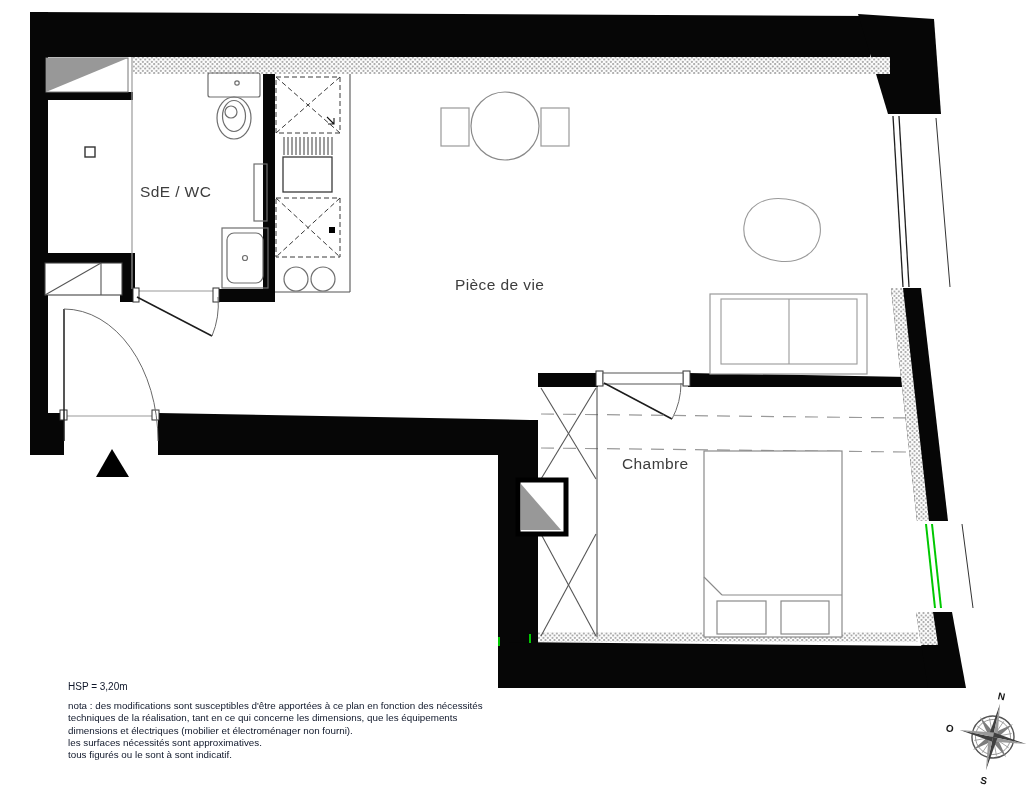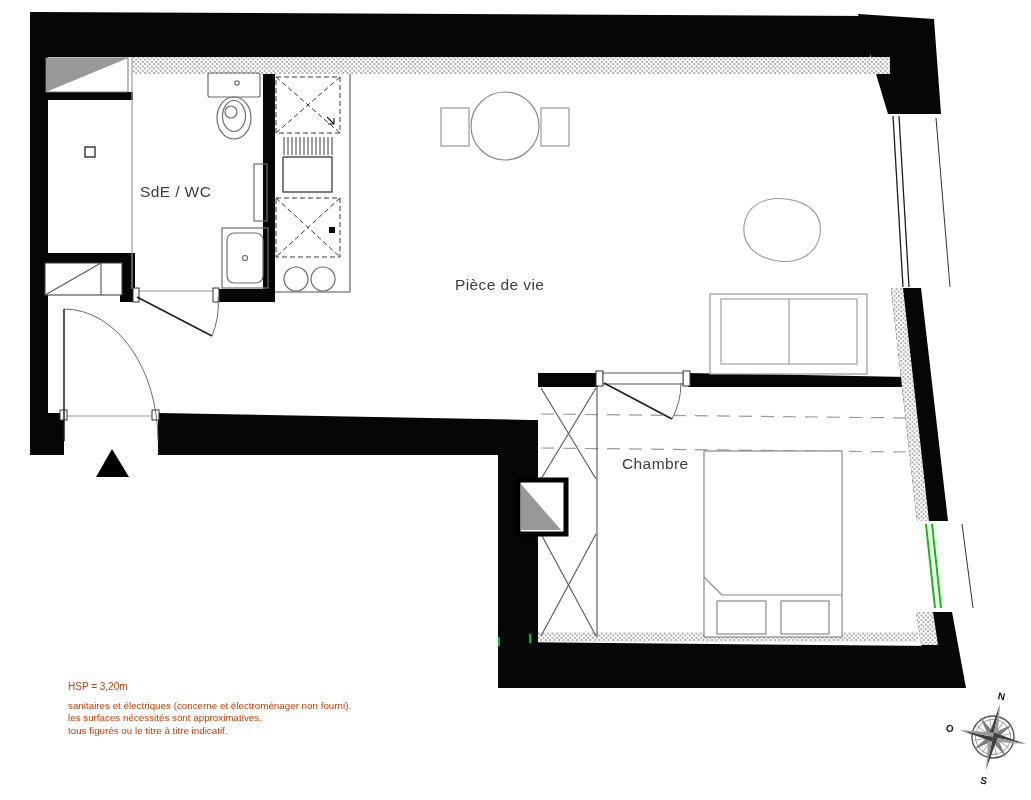--- a/index.html
+++ b/index.html
@@ -9,21 +9,21 @@
   .wall{fill:#060606;stroke:none;}
   .hatch{fill:url(#dots);stroke:none;}
   .fix{fill:none;stroke:#6e6e6e;stroke-width:1.2;}
   .fixd{fill:none;stroke:#3a3a3a;stroke-width:1;stroke-dasharray:5 3;}
   .thin{stroke:#555;stroke-width:1.1;fill:none;}
   .lite{stroke:#9a9a9a;stroke-width:1.2;fill:none;}
   .arc{stroke:#6a6a6a;stroke-width:1;fill:none;}
   .leaf{stroke:#1c1c1c;stroke-width:1.5;fill:none;}
   .jamb{fill:#ffffff;stroke:#333;stroke-width:1;}
   .roomlabel{font-family:"Liberation Sans",sans-serif;font-size:15.5px;fill:#3d3d3d;letter-spacing:.4px;}
-  .notes{position:absolute;left:68px;top:681px;width:440px;color:#c2410c;}
+  .notes{position:absolute;left:68px;top:681px;width:440px;color:#0f172a;}
   .hsp{font-size:10px;margin-bottom:8px;}
   .note-line{font-size:9.8px;line-height:12.3px;}
   .compass-letter{font-family:"Liberation Sans",sans-serif;font-size:10px;font-weight:bold;fill:#1a1a1a;text-anchor:middle;}
 </style>
 </head>
 <body>
 
 <div id="canvas">
 
 <svg id="plan-svg" width="1031" height="800" viewBox="0 0 1031 800">
@@ -231,18 +231,20 @@
     </g>
     <text class="compass-letter" x="0" y="-38">N</text>
     <text class="compass-letter" x="0" y="48">S</text>
     <text class="compass-letter" x="44" y="4">E</text>
     <text class="compass-letter" x="-44" y="4">O</text>
   </g>
 </svg>
 
 <div class="notes">
   <div class="hsp">HSP = 3,20m</div>
-  <div class="note-line">sanitaires et électriques (concerne et électroménager non fourni).</div>
+  <div class="note-line">nota : des modifications sont susceptibles d'être apportées à ce plan en fonction des nécessités</div>
+  <div class="note-line">techniques de la réalisation, tant en ce qui concerne les dimensions, que les équipements</div>
+  <div class="note-line">dimensions et électriques (mobilier et électroménager non fourni).</div>
   <div class="note-line">les surfaces nécessités sont approximatives.</div>
-  <div class="note-line">tous figurés ou le titre à titre indicatif.</div>
+  <div class="note-line">tous figurés ou le sont à sont indicatif.</div>
 </div>
 
 </div>
 
 </body></html>

